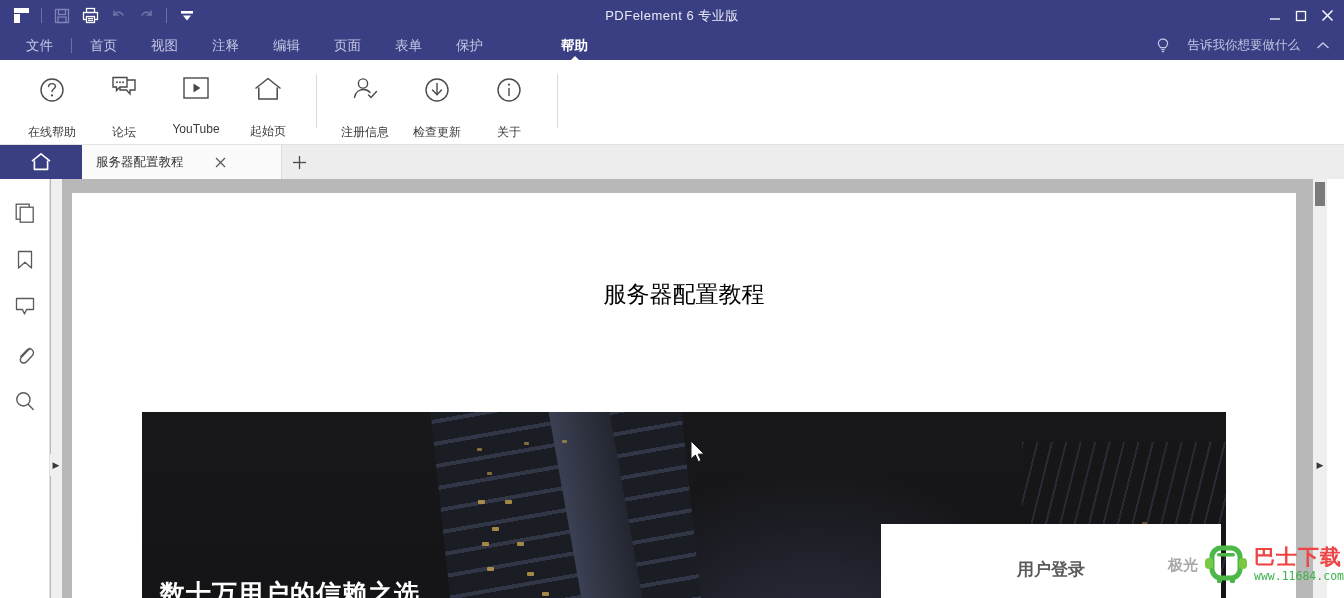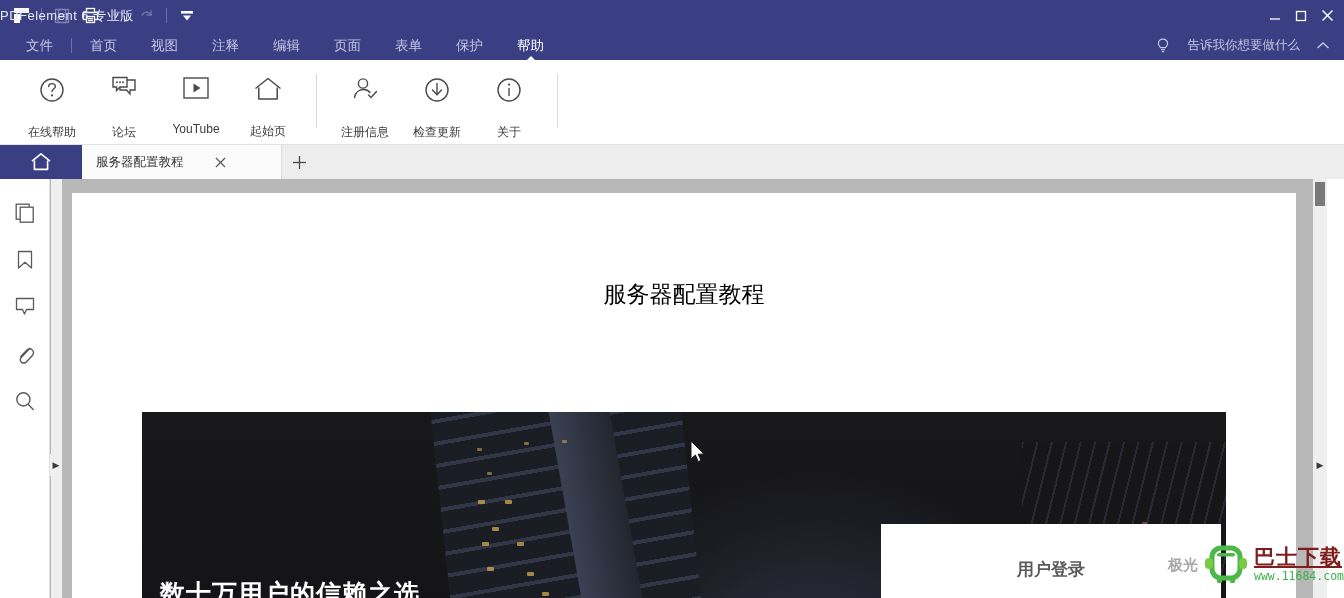--- a/index.html
+++ b/index.html
@@ -18,21 +18,21 @@
     display: flex; align-items: center;
   }
   .qat { display: flex; align-items: center; padding-left: 8px; gap: 2px; }
   .qat-btn {
     width: 26px; height: 24px;
     display: flex; align-items: center; justify-content: center;
   }
   .qat-sep { width: 1px; height: 15px; background: #6b70a8; margin: 0 5px; }
   .title-text {
     position: absolute; left: 0; right: 0; top: 0; height: 31px;
-    line-height: 31px; text-align: left;
+    line-height: 31px; text-align: center;
     color: #e7e8f4; font-size: 13px; letter-spacing: .5px;
     pointer-events: none;
   }
   .winbtns {
     position: absolute; right: 4px; top: 0; height: 31px;
     display: flex; align-items: center;
   }
   .winbtn {
     width: 26px; height: 26px; display: flex;
     align-items: center; justify-content: center;
@@ -43,21 +43,21 @@
   .menubar {
     position: absolute; top: 31px; left: 0; width: 1344px; height: 29px;
     background: #3a3f83;
   }
   .menu-items { display: flex; align-items: center; height: 29px; padding-left: 18px; }
   .menu-item {
     color: #c3c6e3; font-size: 13.5px;
     padding: 0 8px; height: 29px; line-height: 29px;
     position: relative; white-space: nowrap;
   }
-  .menu-item.active { color: #ffffff; font-weight: normal; }
+  .menu-item.active { color: #ffffff; font-weight: bold; margin-left: 44px; }
   .menu-item.active::after {
     content: ""; position: absolute; bottom: -1px; left: 50%;
     margin-left: -5px; width: 0; height: 0;
     border-left: 5px solid transparent; border-right: 5px solid transparent;
     border-bottom: 5px solid #ffffff;
   }
   .menu-divider { width: 1px; height: 15px; background: #6b70a8; margin: 0 10px; }
   .menu-spacer-file { width: 18px; }
   .tellme {
     position: absolute; right: 44px; top: 0; height: 29px;
@@ -218,22 +218,22 @@
   .watermark {
     position: absolute; left: 1168px; top: 540px;
     display: flex; align-items: center; gap: 3px; pointer-events: none;
   }
   .wm-ghost {
     font-size: 15px; color: #9a9a9a; font-weight: bold;
     font-family: "DejaVu Sans", sans-serif; opacity: .85;
   }
   .wm-text { display: flex; flex-direction: column; line-height: 1; }
   .wm-main {
-    font-size: 21px; font-weight: bold; color: #7f1d1d;
-    font-family: "DejaVu Sans", sans-serif; letter-spacing: 1px; text-decoration: underline;
+    font-size: 21px; font-weight: bold; color: #ef4444;
+    font-family: "DejaVu Sans", sans-serif; letter-spacing: 1px;
   }
   .wm-url { font-size: 11.5px; color: #3bb24a; margin-top: 3px; font-family: "DejaVu Sans Mono", monospace; }
   svg { display: block; }
 </style>
 </head>
 <body>
 
 <div id="app">
 
   <div class="titlebar">

